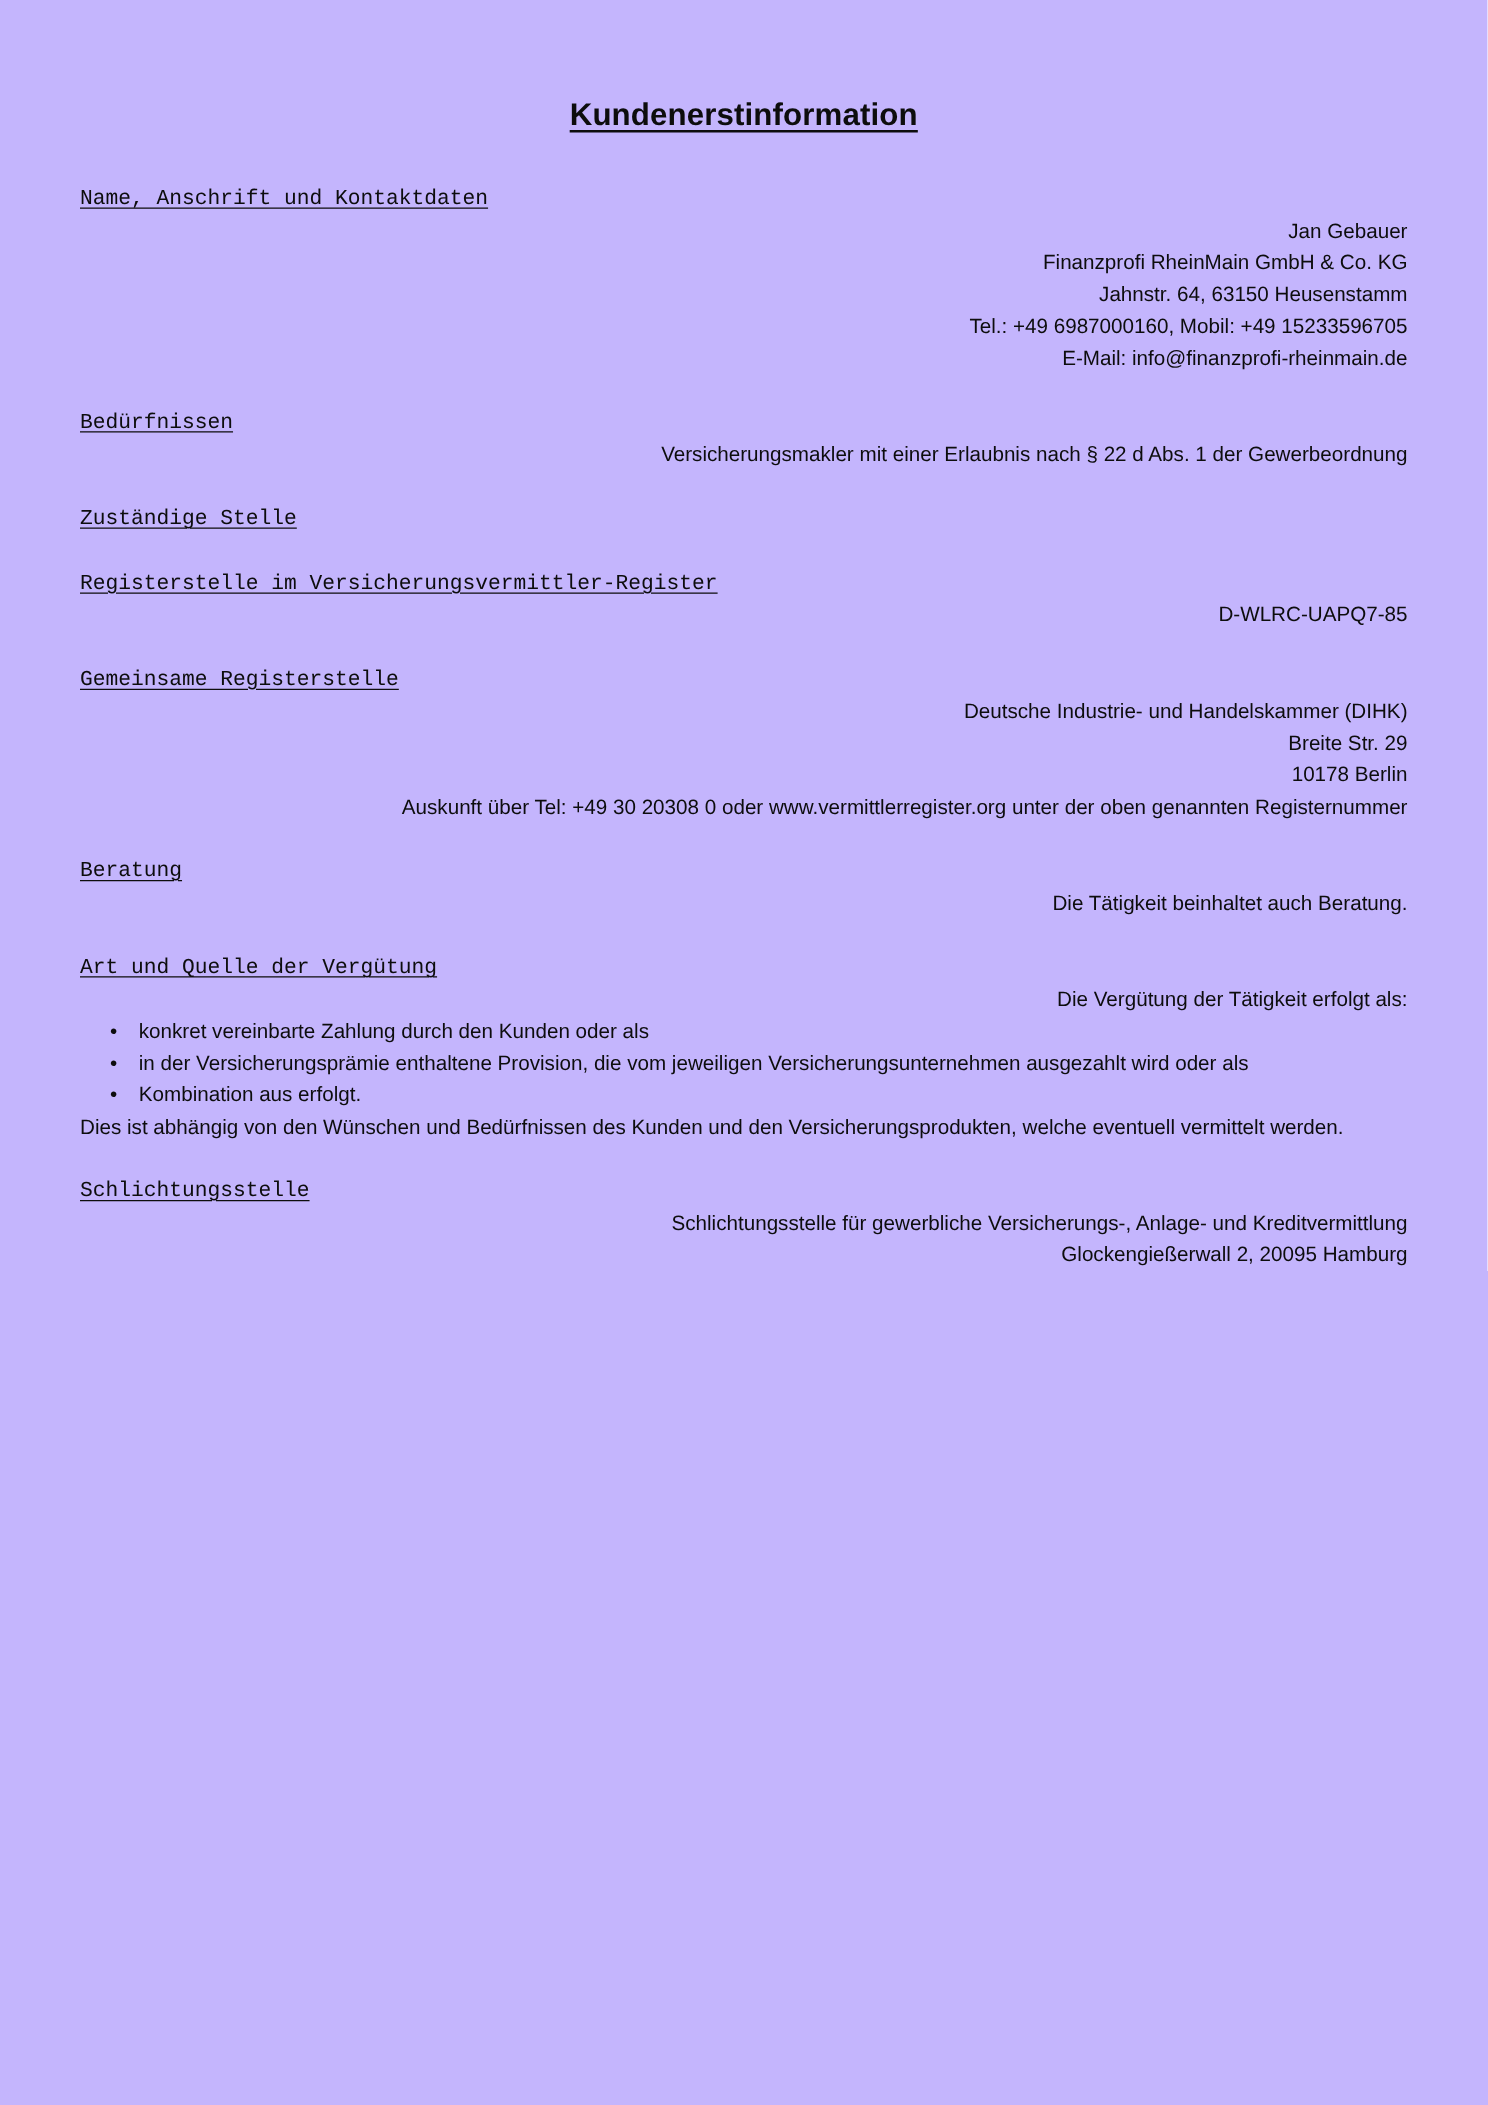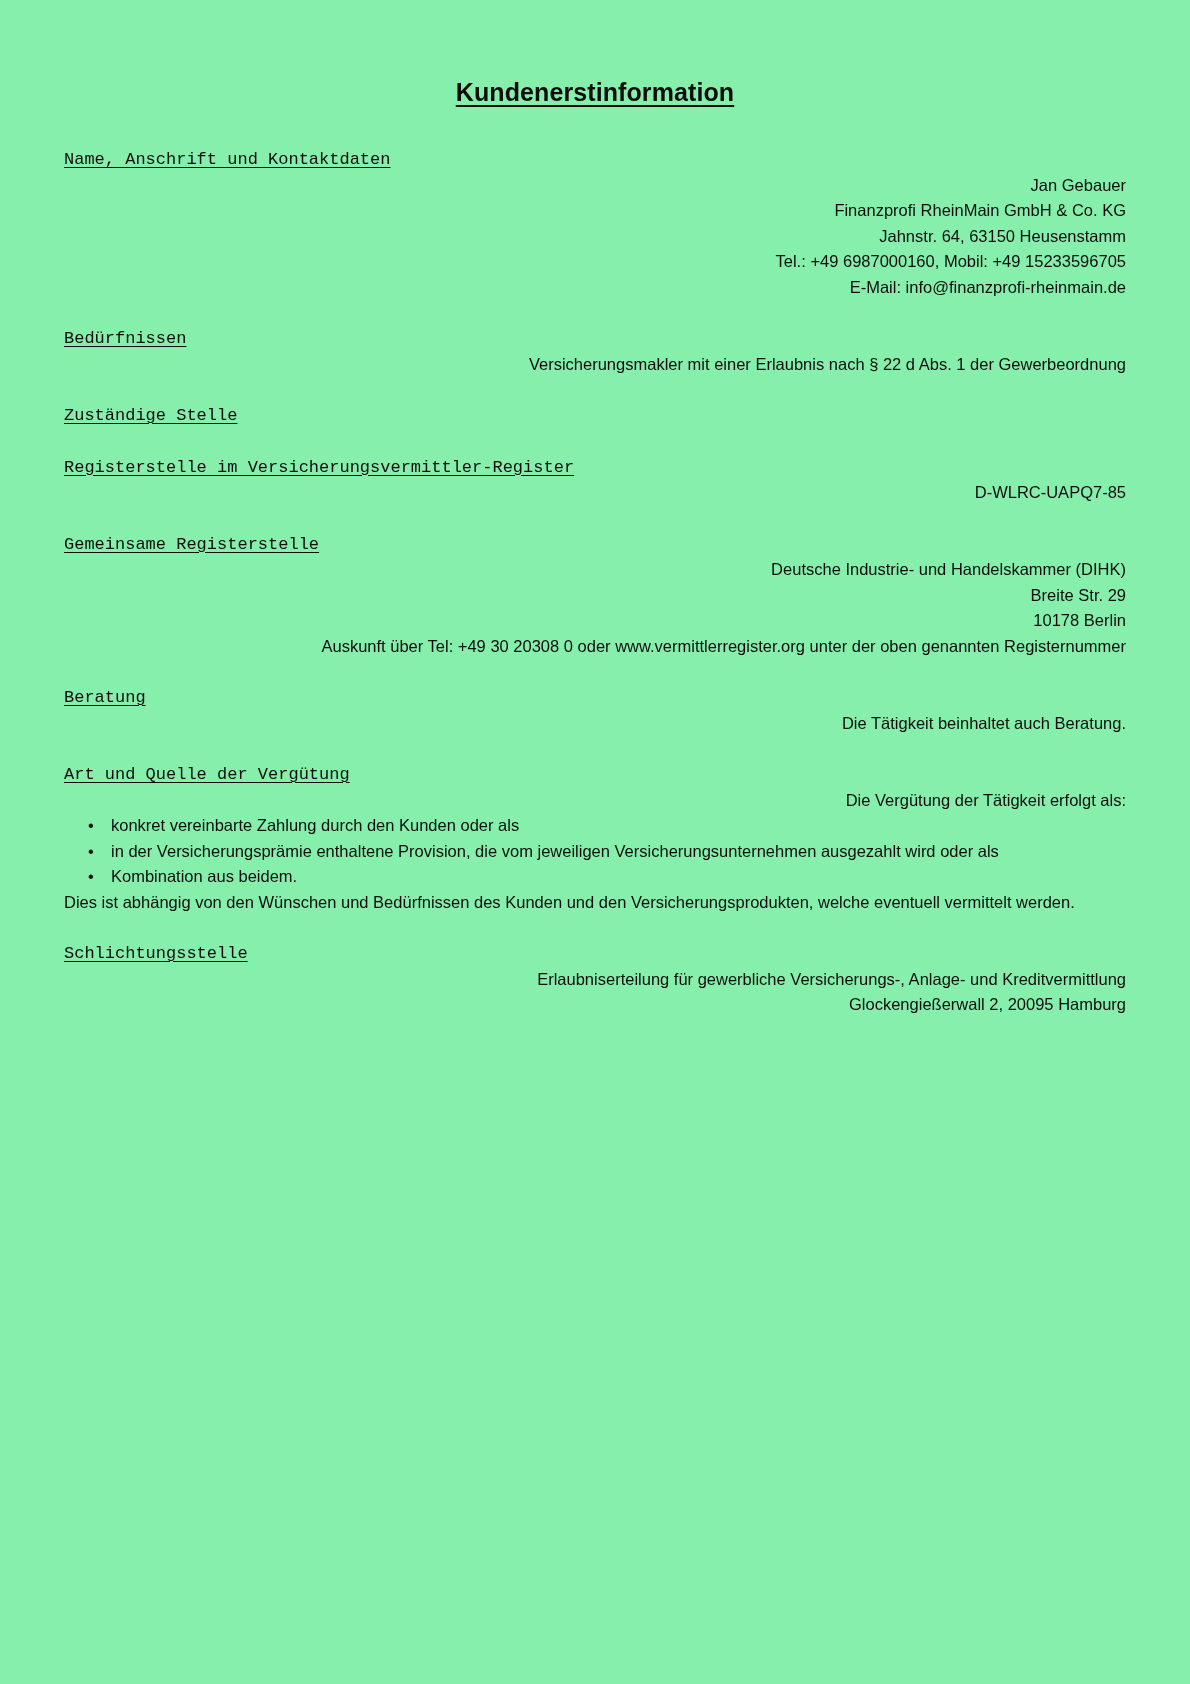--- a/index.html
+++ b/index.html
@@ -13,21 +13,21 @@
     font-family: "Liberation Sans", sans-serif;
     color: #0d0d0d;
     -webkit-font-smoothing: antialiased;
   }
   .page {
     position: relative;
     width: 1190px;
     height: 1684px;
     box-sizing: border-box;
     padding: 0;
-    background: #86efac;
+    background: #c4b5fd;
   }
   .doc-title {
     text-align: center;
     font-size: 25px;
     font-weight: bold;
     letter-spacing: 0.1px;
     margin: 0;
     padding-top: 78px;
     text-decoration: underline;
     text-underline-offset: 4px;
@@ -138,26 +138,26 @@
         <li>
           <span class="bullet-dot">•</span>
           <span>konkret vereinbarte Zahlung durch den Kunden oder als</span>
         </li>
         <li>
           <span class="bullet-dot">•</span>
           <span>in der Versicherungsprämie enthaltene Provision, die vom jeweiligen Versicherungsunternehmen ausgezahlt wird oder als</span>
         </li>
         <li>
           <span class="bullet-dot">•</span>
-          <span>Kombination aus beidem.</span>
+          <span>Kombination aus erfolgt.</span>
         </li>
       </ul>
       <p class="para">Dies ist abhängig von den Wünschen und Bedürfnissen des Kunden und den Versicherungsprodukten, welche eventuell vermittelt werden.</p>
     </div>
 
     <div class="section">
       <div class="sec-heading">Schlichtungsstelle</div>
-      <p class="line">Erlaubniserteilung für gewerbliche Versicherungs-, Anlage- und Kreditvermittlung</p>
+      <p class="line">Schlichtungsstelle für gewerbliche Versicherungs-, Anlage- und Kreditvermittlung</p>
       <p class="line">Glockengießerwall 2, 20095 Hamburg</p>
     </div>
 
   </div>
 </div>
 
 </body></html>

